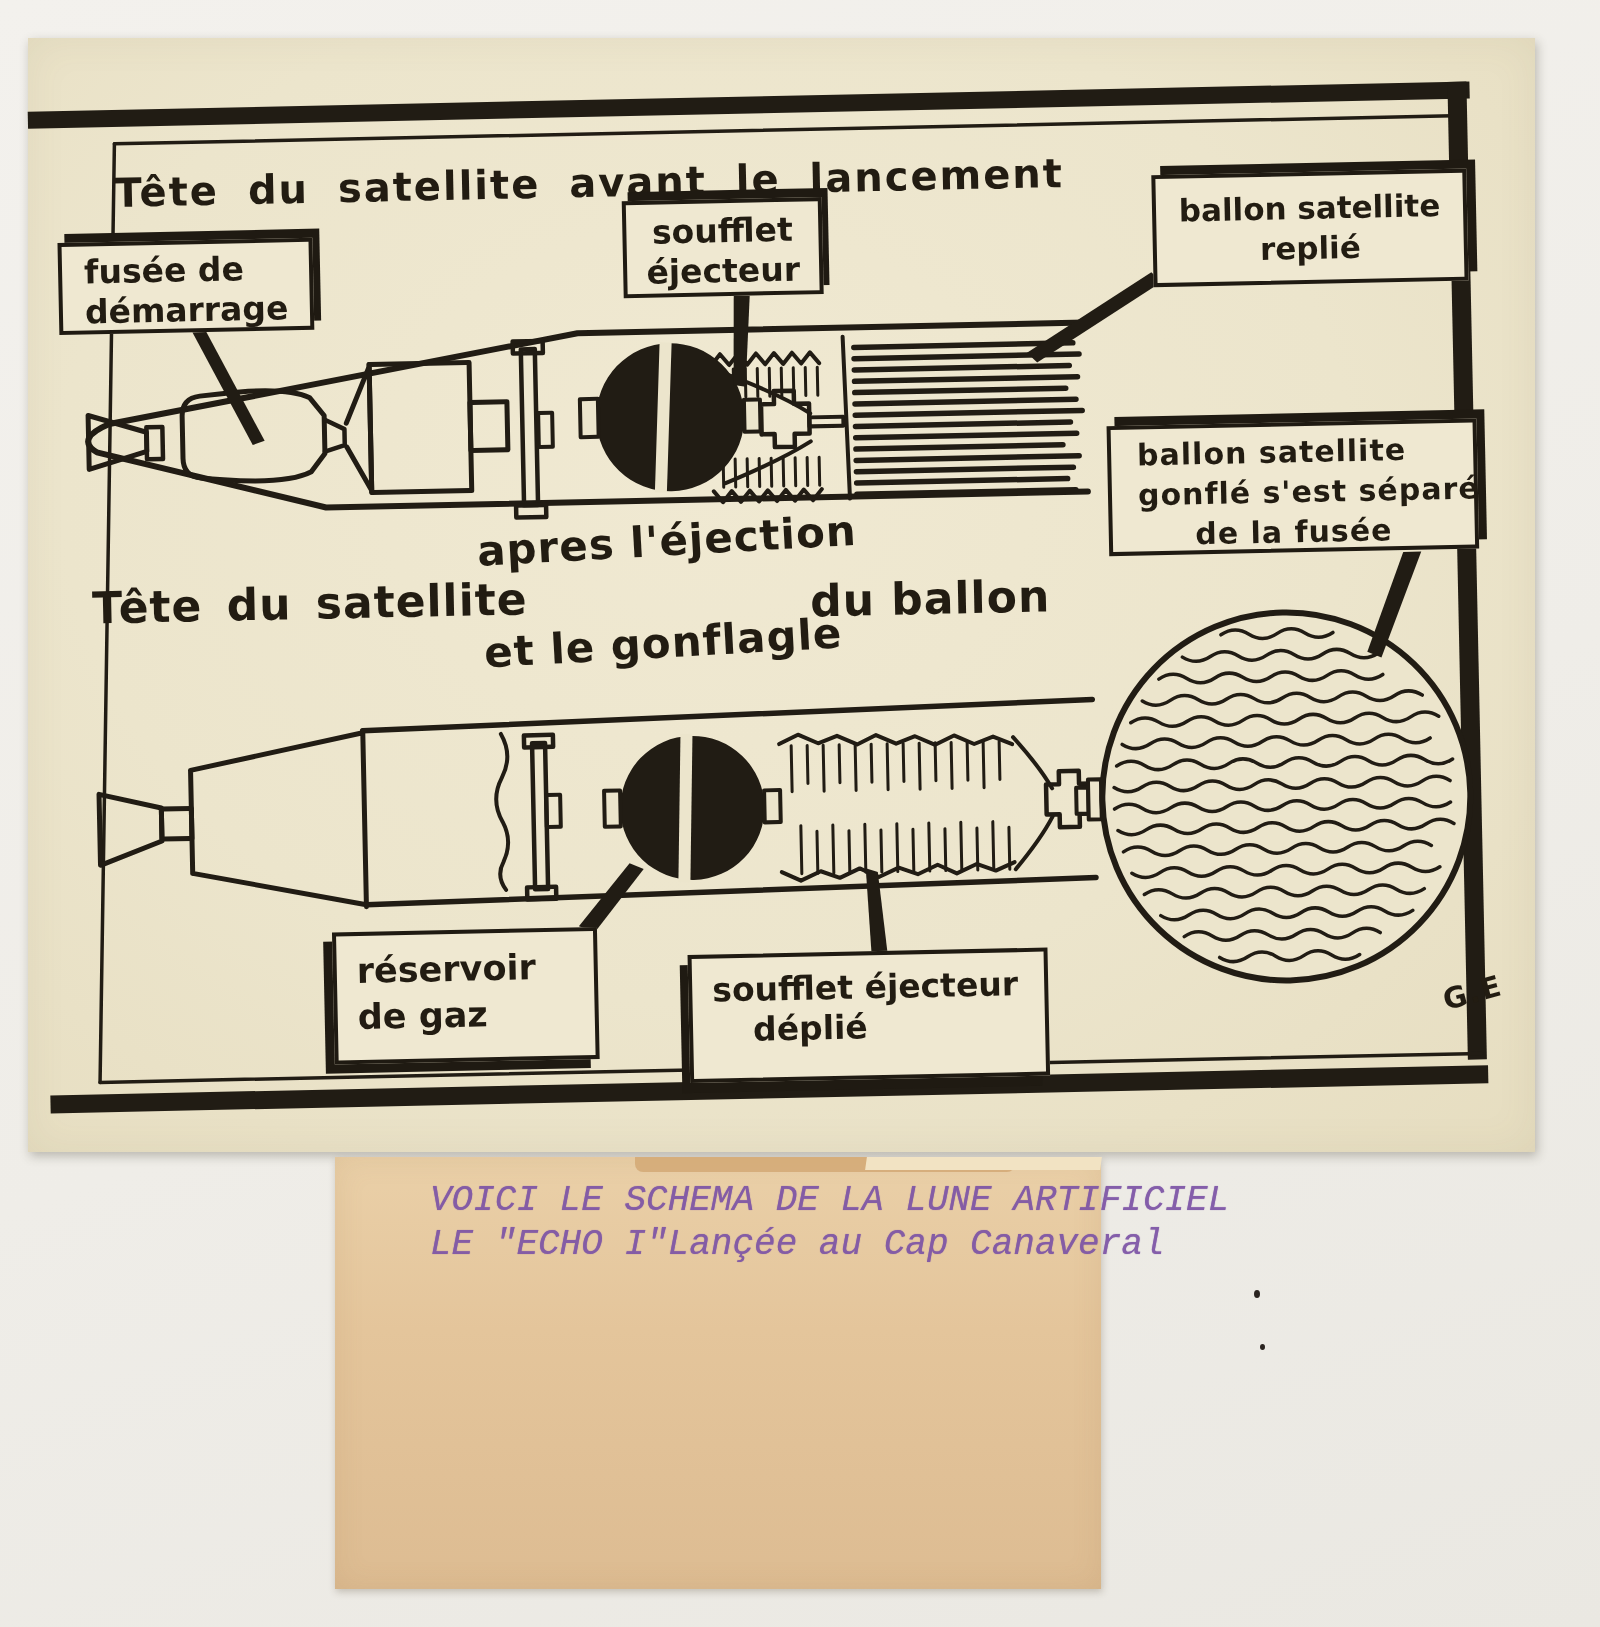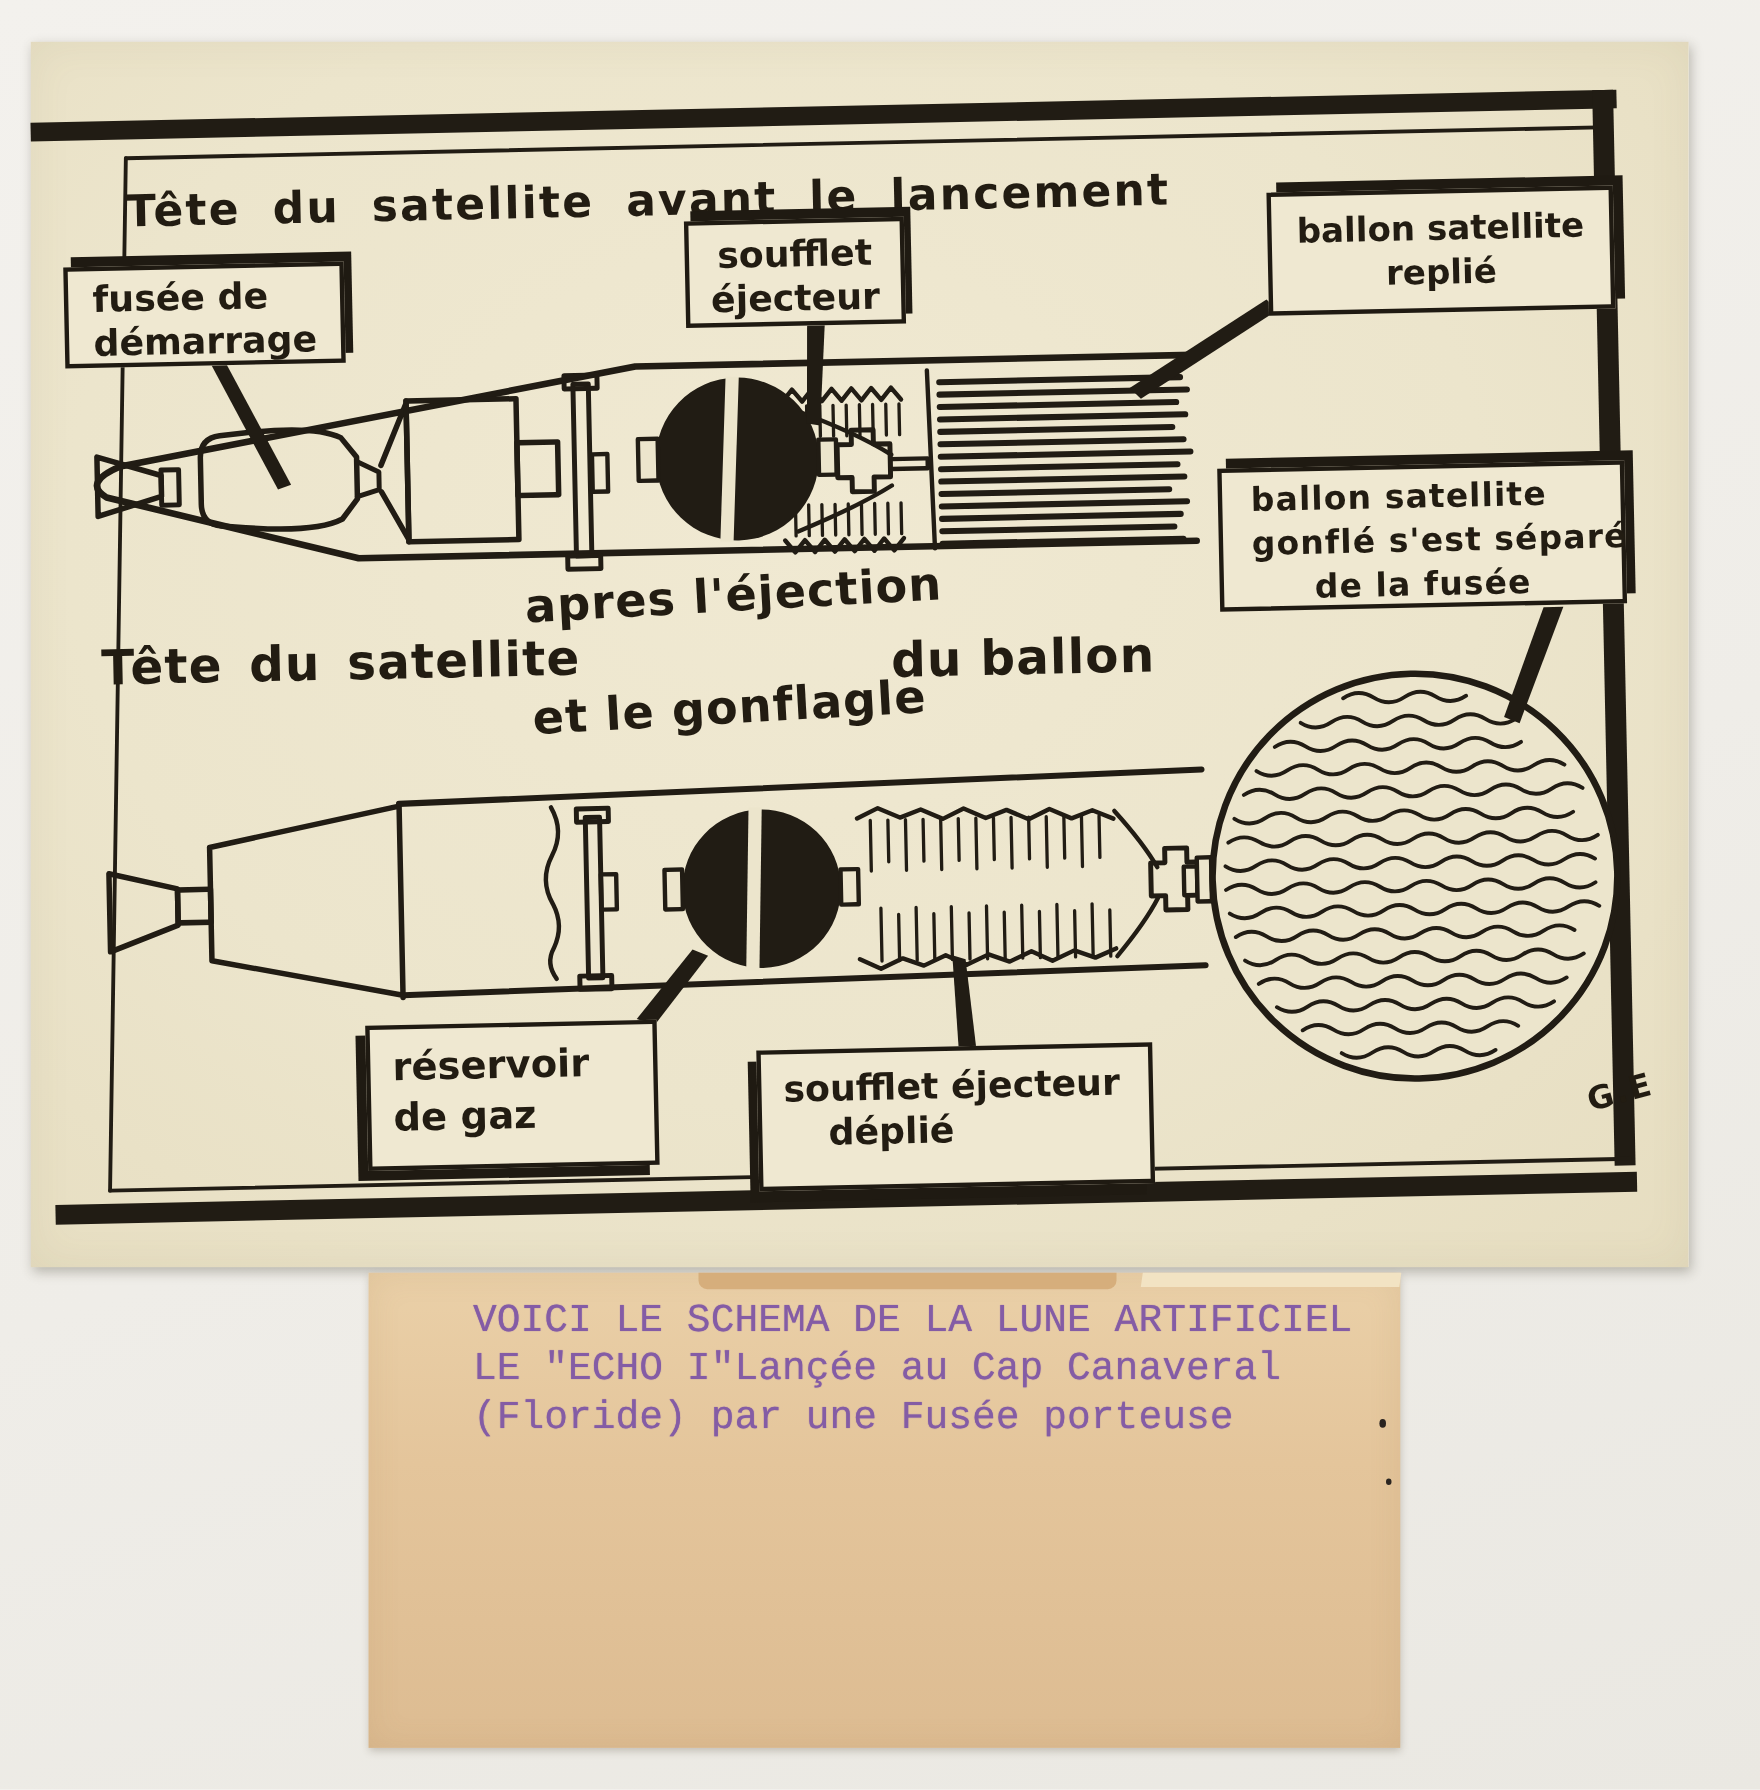--- a/index.html
+++ b/index.html
@@ -38,23 +38,24 @@
   .b-replie{left:1132px;top:145px;width:315px;height:112px;padding:12px 0 0 0;font-size:31px;text-align:center;box-shadow:9px -9px 0 0 #1f1a12;}
   .b-gonfle{left:1082px;top:395px;width:370px;height:130px;padding:6px 0 0 26px;font-size:30px;letter-spacing:1px;box-shadow:8px -9px 0 0 #1f1a12;}
   .b-gonfle .center{text-align:center;padding-right:26px;}
   .b-reservoir{left:297px;top:885px;width:265px;height:132px;padding:12px 0 0 20px;font-size:35px;line-height:46px;box-shadow:-9px 9px 0 0 #1f1a12;}
   .b-reservoir div{line-height:46px;}
   .b-deplie{left:652px;top:915px;width:360px;height:128px;padding:12px 0 0 20px;font-size:33px;box-shadow:-8px 10px 0 0 #1f1a12;}
   .b-deplie .indent{padding-left:40px;}
 
   
   .caption-paper{
-    position:absolute;left:335px;top:1157px;width:938px;height:432px;
+    position:absolute;left:335px;top:1157px;width:766px;height:432px;
     background:linear-gradient(180deg,#ead0a8 0%,#e4c59b 40%,#ddbc92 100%);
     box-shadow:1px 3px 7px rgba(70,60,40,.25), inset 0 0 30px rgba(150,110,60,.12);
+    font-style:italic;
   }
   .caption-paper::before{ 
     content:"";position:absolute;left:300px;top:0;width:380px;height:15px;
     background:#d2a672;border-radius:0 0 8px 8px;opacity:.8;
   }
   .caption-paper::after{ 
     content:"";position:absolute;right:0;top:0;width:235px;height:13px;
     background:#f2e3c3;transform:skewX(-8deg);
   }
   .cap-text{position:absolute;left:95px;top:22px;
@@ -266,19 +267,18 @@
       </div>
 
       <div class="hand signature">G.E</div>
     </div>
   </div>
 
   <div class="caption-paper">
     <div class="cap-text">
       <div class="cap-line">VOICI LE SCHEMA DE LA LUNE ARTIFICIEL</div>
       <div class="cap-line">LE "ECHO I"Lançée au Cap Canaveral</div>
-      <div class="cap-line">(Floride) par une Fusée porteuse</div>
     </div>
   </div>
 
   <div class="speck s1"></div>
   <div class="speck s2"></div>
 </div>
 
 </body></html>

